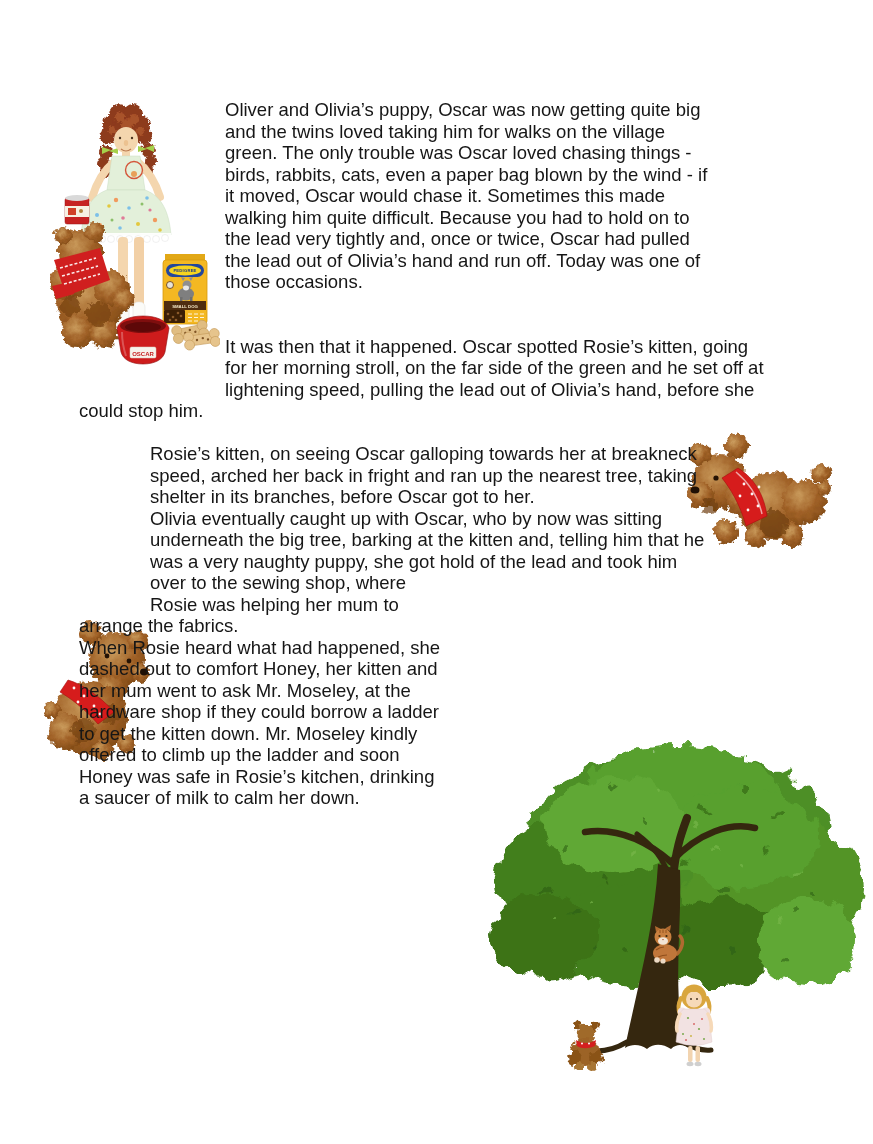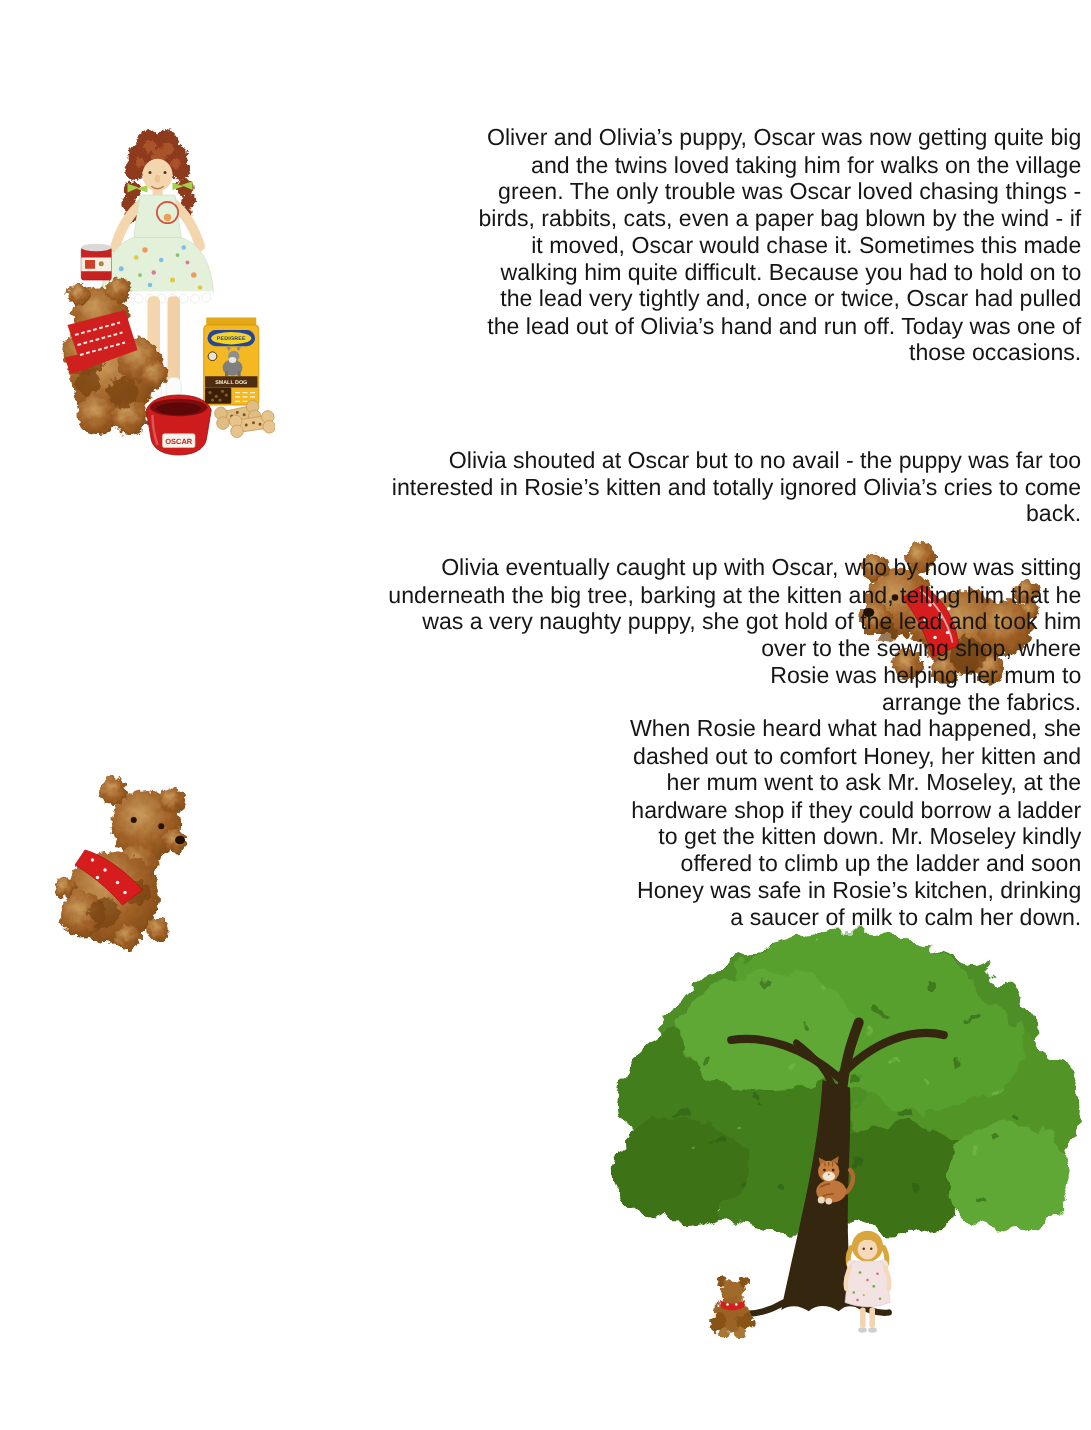--- a/index.html
+++ b/index.html
@@ -2,22 +2,22 @@
 <html><head>
 <meta charset="utf-8">
 <style>
   html,body{margin:0;padding:0;background:#ffffff;}
   .page{
     position:relative;width:873px;height:1144px;background:#ffffff;overflow:hidden;
     font-family:"Liberation Sans","DejaVu Sans",sans-serif;
   }
   .flow{
     position:absolute;left:0;top:0;width:873px;box-sizing:border-box;
-    padding:99px 8px 0 110px;
-    font-size:18.5px;line-height:21.5px;color:#161616;text-align:right;
+    padding:99px 8px 0 79px;
+    font-size:18.5px;line-height:21.5px;color:#161616;
   }
   .para{white-space:nowrap;}
   .sp{float:left;}
   .sp-doll{width:146px;height:299px;}
   .sp-puppy{width:71px;height:170px;}
   .img{position:absolute;}
   .img-doll{left:50px;top:100px;}
   .img-puppy-right{left:674px;top:432px;}
   .img-puppy-left{left:40px;top:618px;}
   .img-tree{left:485px;top:730px;}
@@ -431,21 +431,21 @@
       <circle cx="13" cy="21.5" r="1" fill="#ffffff"></circle>
         <circle cx="20" cy="21.5" r="1" fill="#ffffff"></circle>
     </g>
   </svg>
 
   <div class="flow">
     <div class="sp sp-doll"></div>
     <span class="para">Oliver and Olivia’s puppy, Oscar was now getting quite big<br>and the twins loved taking him for walks on the village<br>green. The only trouble was Oscar loved chasing things -<br>birds, rabbits, cats, even a paper bag blown by the wind - if<br>it moved, Oscar would chase it. Sometimes this made<br>walking him quite difficult. Because you had to hold on to<br>the lead very tightly and, once or twice, Oscar had pulled<br>the lead out of Olivia’s hand and run off. Today was one of<br>those occasions.</span><br>
     <br>
     <br>
+    <span class="para">It was then that it happened. Oscar spotted Rosie’s kitten, going<br>for her morning stroll, on the far side of the green and he set off at<br>lightening speed, pulling the lead out of Olivia’s hand, before she<br>could stop him.</span><br>
     <br>
-    <span class="para">Olivia shouted at Oscar but to no avail - the puppy was far too<br>interested in Rosie’s kitten and totally ignored Olivia’s cries to come<br>back.</span><br>
     <div class="sp sp-puppy"></div>
-    <br>
+    <span class="para">Rosie’s kitten, on seeing Oscar galloping towards her at breakneck<br>speed, arched her back in fright and ran up the nearest tree, taking<br>shelter in its branches, before Oscar got to her.</span><br>
     <span class="para">Olivia eventually caught up with Oscar, who by now was sitting<br>underneath the big tree, barking at the kitten and, telling him that he<br>was a very naughty puppy, she got hold of the lead and took him<br>over to the sewing shop, where<br>Rosie was helping her mum to<br>arrange the fabrics.</span><br>
     <span class="para">When Rosie heard what had happened, she<br>dashed out to comfort Honey, her kitten and<br>her mum went to ask Mr. Moseley, at the<br>hardware shop if they could borrow a ladder<br>to get the kitten down. Mr. Moseley kindly<br>offered to climb up the ladder and soon<br>Honey was safe in Rosie’s kitchen, drinking<br>a saucer of milk to calm her down.</span><br>
   </div>
 
 </div>
 
 </body></html>

